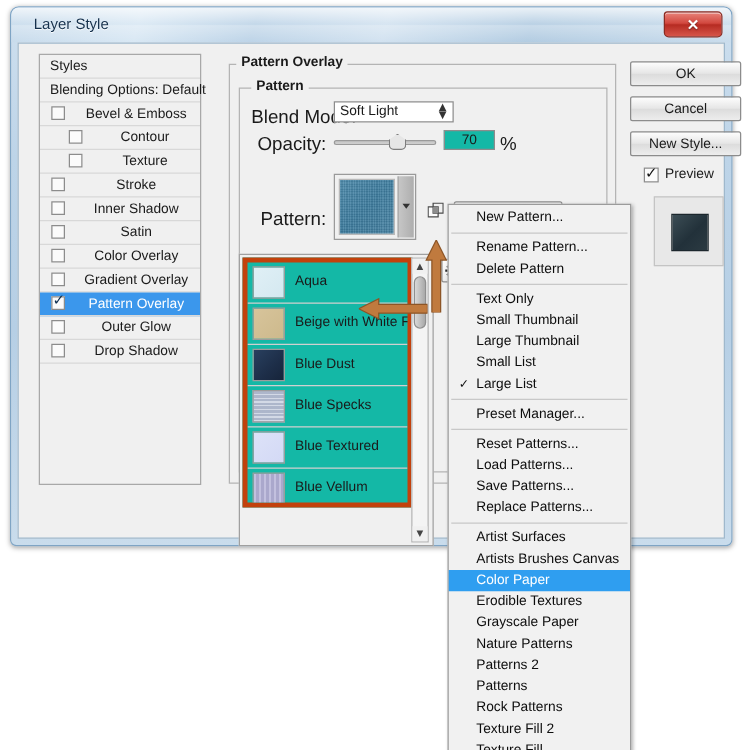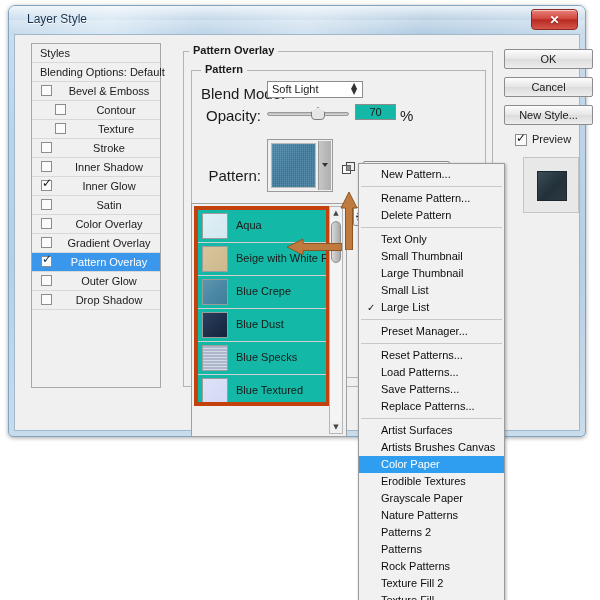--- a/index.html
+++ b/index.html
@@ -387,24 +387,20 @@
         </div>
         <div class="styles-row check">
           <span class="cb"></span>
           <span>Stroke</span>
         </div>
         <div class="styles-row check">
           <span class="cb"></span>
           <span>Inner Shadow</span>
         </div>
         <div class="styles-row check">
-          <span class="cb on"></span>
-          <span>Inner Glow</span>
-        </div>
-        <div class="styles-row check">
           <span class="cb"></span>
           <span>Satin</span>
         </div>
         <div class="styles-row check">
           <span class="cb"></span>
           <span>Color Overlay</span>
         </div>
         <div class="styles-row check">
           <span class="cb"></span>
           <span>Gradient Overlay</span>
@@ -466,24 +462,20 @@
           <div class="prow">
             <div class="pthumb" style="background:linear-gradient(135deg,#e0f0f6,#d4e8f0);"></div>
             <div class="pname">Aqua</div>
           </div>
 
           <div class="prow">
             <div class="pthumb" style="background:linear-gradient(135deg,#d7c49b,#cdb98c);"></div>
             <div class="pname">Beige with White Fleck</div>
           </div>
 
-          <div class="prow">
-            <div class="pthumb" style="background:linear-gradient(135deg,#5d96b0,#4a87a4 55%,#3f7d98);"></div>
-            <div class="pname">Blue Crepe</div>
-          </div>
 
           <div class="prow">
             <div class="pthumb" style="background:linear-gradient(135deg,#29405f,#1e2f4a 55%,#16243a);"></div>
             <div class="pname">Blue Dust</div>
           </div>
 
           <div class="prow">
             <div class="pthumb" style="background:repeating-linear-gradient(0deg,rgba(255,255,255,.4) 0 1px,rgba(0,0,0,.05) 1px 3px),#b6c0d6;"></div>
             <div class="pname">Blue Specks</div>
           </div>

